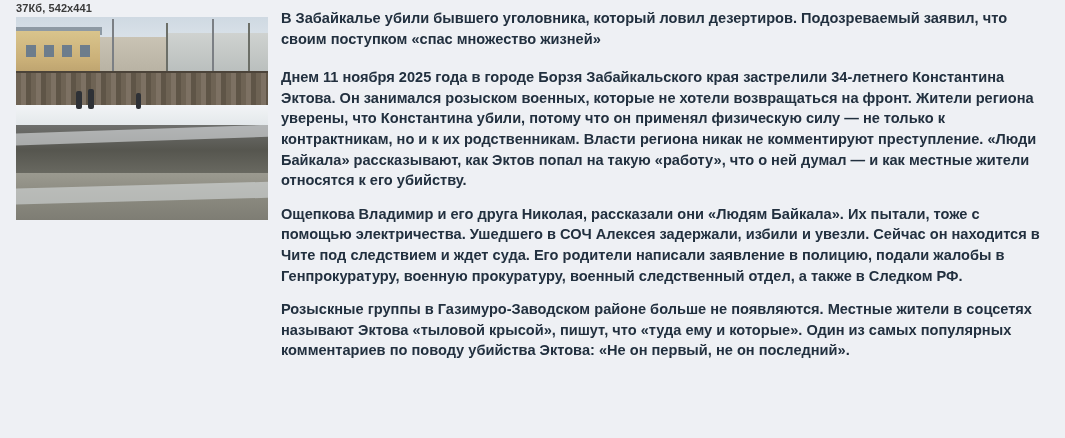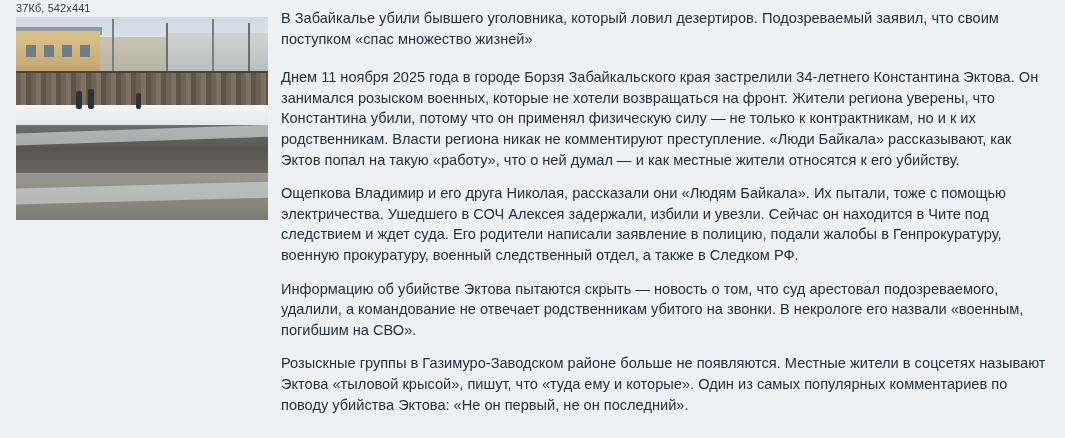--- a/index.html
+++ b/index.html
@@ -11,20 +11,21 @@
     height: 438px;
     background: #eef0f4;
     font-family: "Liberation Sans", sans-serif;
     overflow: hidden;
   }
   .page {
     position: relative;
     width: 1065px;
     height: 438px;
     background: #eef0f4;
+    font-weight: bold;
   }
   .meta-line {
     position: absolute;
     left: 16px;
     top: 2px;
     font-size: 11px;
     color: #3a3a3a;
     line-height: 12px;
     letter-spacing: 0.1px;
   }
@@ -224,17 +225,16 @@
 
       <div class="ground"></div>
       <div class="ground-snow"></div>
     </div>
   </div>
 
   <div class="text-col">
     <p class="para lead">В Забайкалье убили бывшего уголовника, который ловил дезертиров. Подозреваемый заявил, что своим поступком «спас множество жизней»</p>
     <p class="para">Днем 11 ноября 2025 года в городе Борзя Забайкальского края застрелили 34-летнего Константина Эктова. Он занимался розыском военных, которые не хотели возвращаться на фронт. Жители региона уверены, что Константина убили, потому что он применял физическую силу — не только к контрактникам, но и к их родственникам. Власти региона никак не комментируют преступление. «Люди Байкала» рассказывают, как Эктов попал на такую «работу», что о ней думал — и как местные жители относятся к его убийству.</p>
     <p class="para">Ощепкова Владимир и его друга Николая, рассказали они «Людям Байкала». Их пытали, тоже с помощью электричества. Ушедшего в СОЧ Алексея задержали, избили и увезли. Сейчас он находится в Чите под следствием и ждет суда. Его родители написали заявление в полицию, подали жалобы в Генпрокуратуру, военную прокуратуру, военный следственный отдел, а также в Следком РФ.</p>
-    <p class="para">Информацию об убийстве Эктова пытаются скрыть — новость о том, что суд арестовал подозреваемого, удалили, а командование не отвечает родственникам убитого на звонки. В некрологе его назвали «военным, погибшим на СВО».</p>
     <p class="para">Розыскные группы в Газимуро-Заводском районе больше не появляются. Местные жители в соцсетях называют Эктова «тыловой крысой», пишут, что «туда ему и которые». Один из самых популярных комментариев по поводу убийства Эктова: «Не он первый, не он последний».</p>
   </div>
 
 </div>
 
 </body></html>

